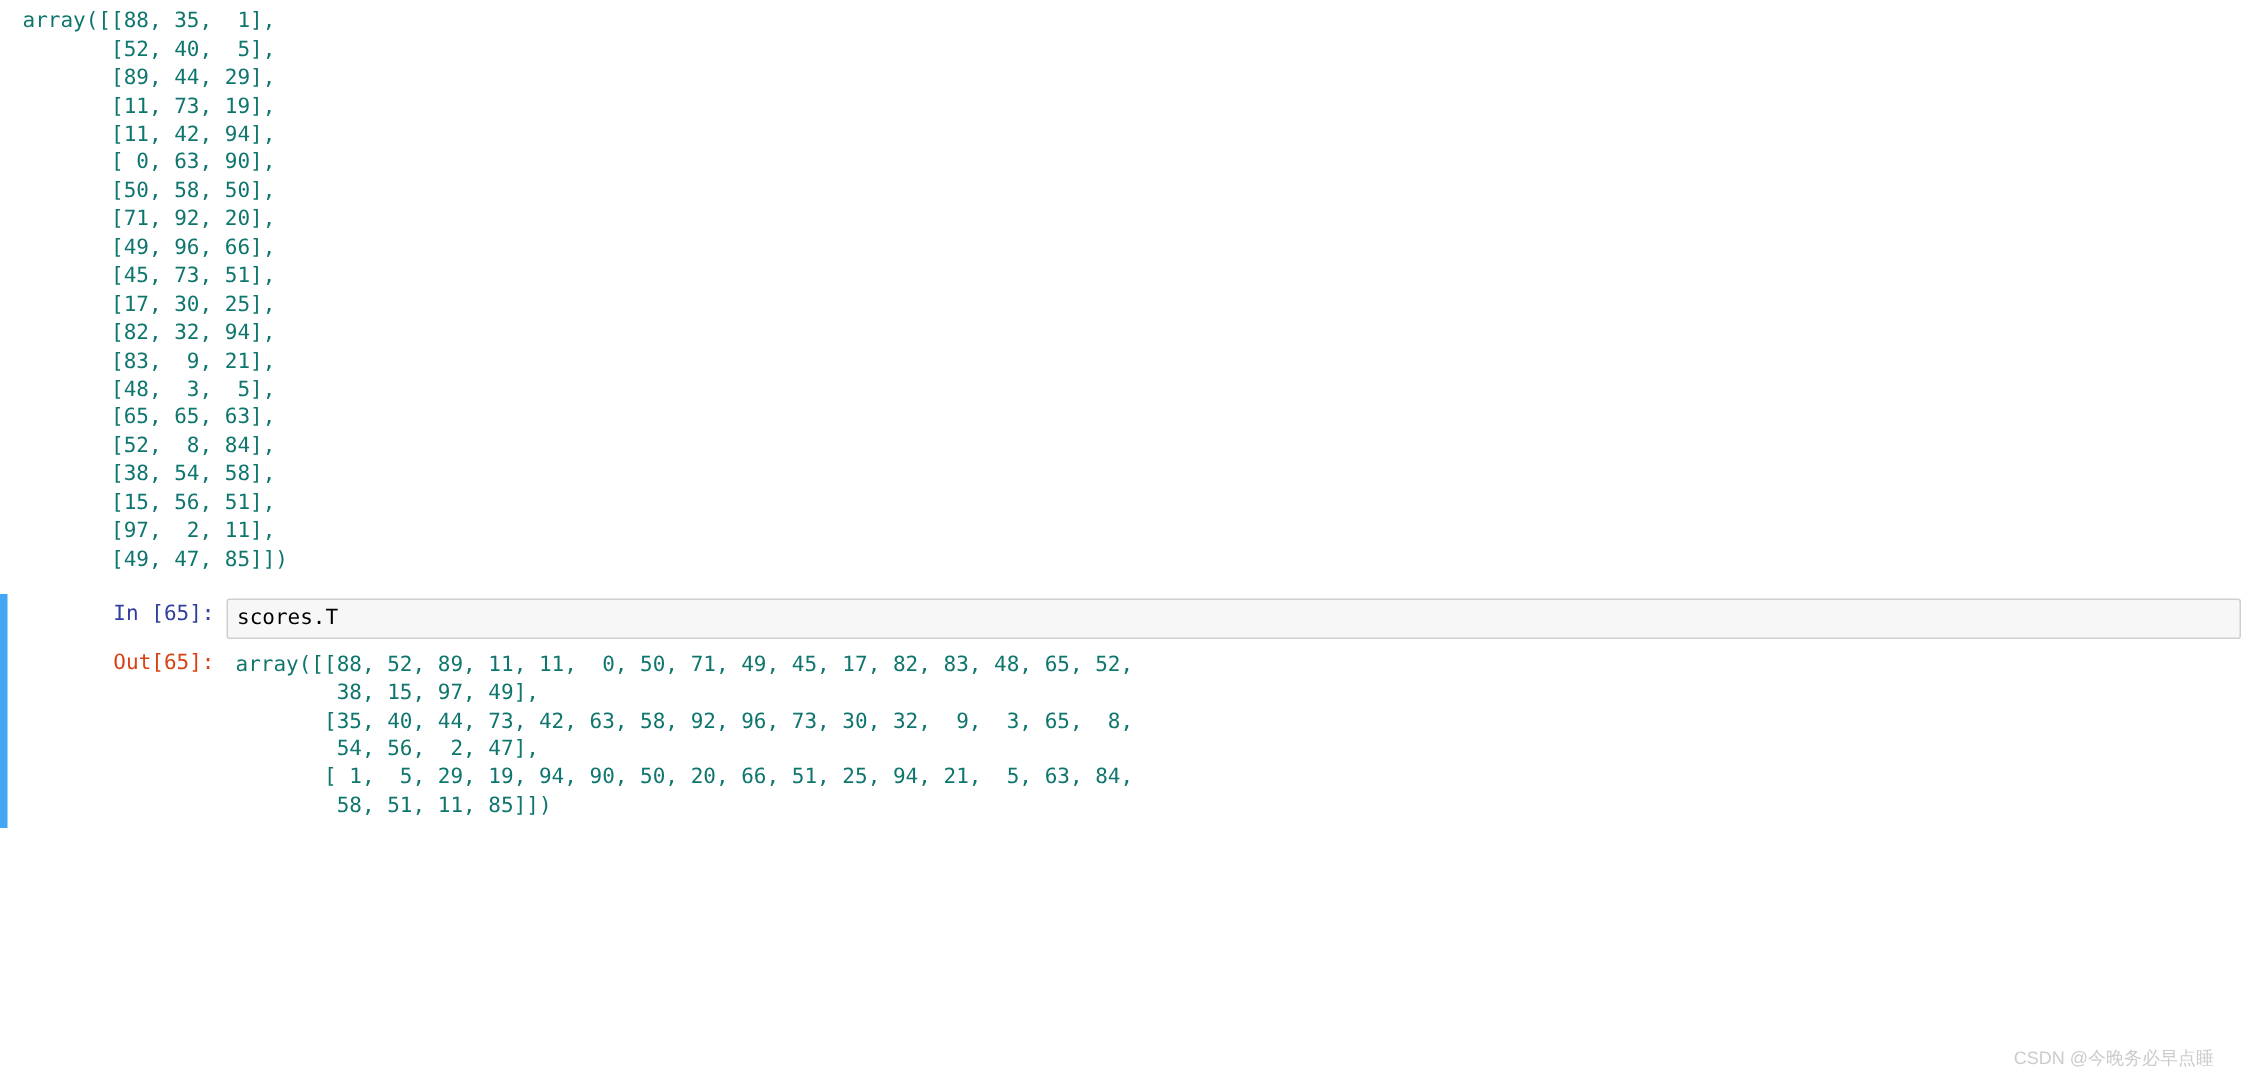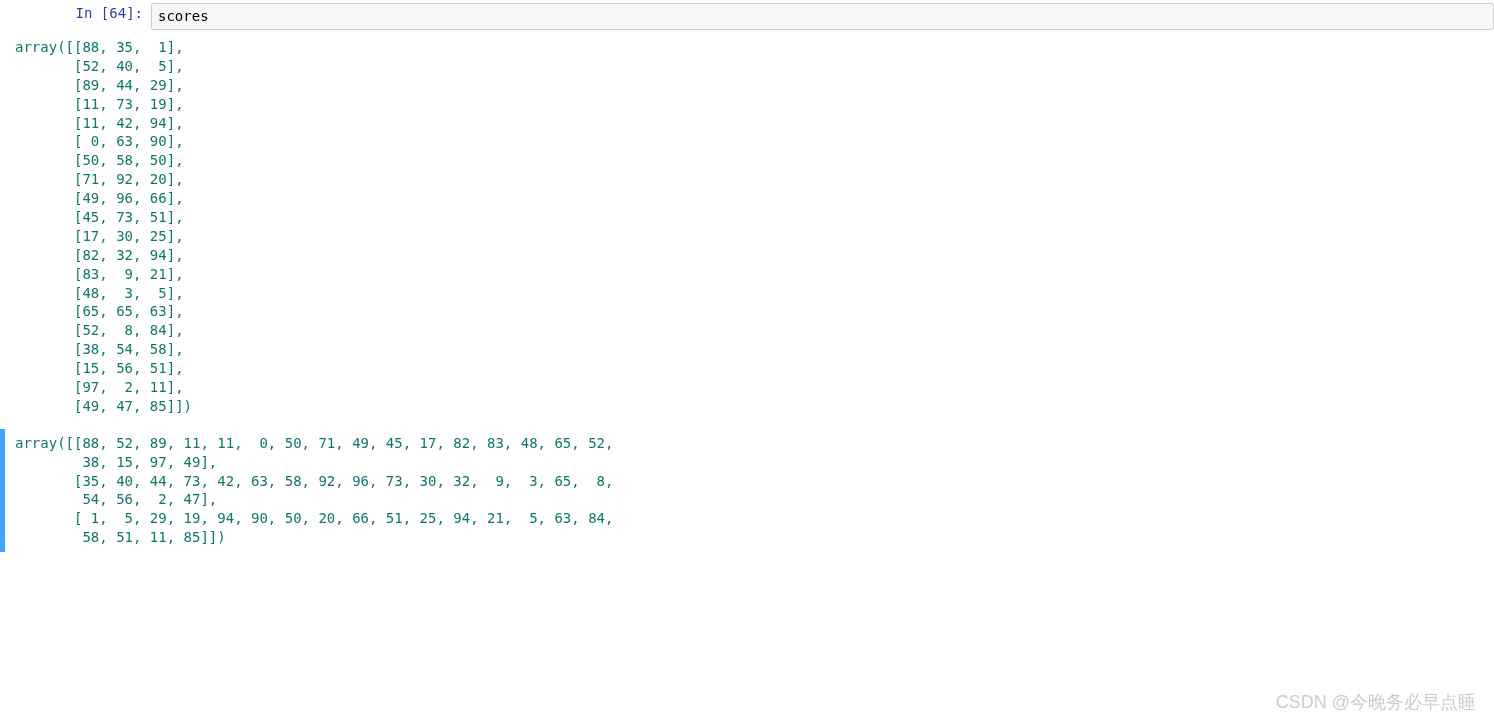--- a/index.html
+++ b/index.html
@@ -72,35 +72,29 @@
       background: #ffffff;
     }
     .spacer {
       height: 8px;
     }
     .watermark {
       position: absolute;
       right: 18px;
       bottom: 10px;
       color: #cccccc;
-      font-size: 18px;
+      font-size: 12px;
       font-family: Arial, sans-serif;
       pointer-events: none;
     }
   </style>
 </head>
 <body>
 
 <div class="cell-container">
-  <div class="cell">
-    <div class="prompt-col prompt-in">In  [64]:</div>
-    <div class="input-area-wrapper">
-      <div class="input-area">scores</div>
-    </div>
-  </div>
   <div class="cell">
     <div class="output-area">array([[88, 35,  1],
        [52, 40,  5],
        [89, 44, 29],
        [11, 73, 19],
        [11, 42, 94],
        [ 0, 63, 90],
        [50, 58, 50],
        [71, 92, 20],
        [49, 96, 66],
@@ -115,20 +109,27 @@
        [15, 56, 51],
        [97,  2, 11],
        [49, 47, 85]])</div>
   </div>
 </div>
 
 <div class="spacer"></div>
 
 <div class="cell-container selected">
   <div class="cell">
+    <div class="prompt-col prompt-in">In  [65]:</div>
+    <div class="input-area-wrapper">
+      <div class="input-area">scores.T</div>
+    </div>
+  </div>
+  <div class="cell">
+    <div class="prompt-col prompt-out">Out[65]:</div>
     <div class="output-area">array([[88, 52, 89, 11, 11,  0, 50, 71, 49, 45, 17, 82, 83, 48, 65, 52,
         38, 15, 97, 49],
        [35, 40, 44, 73, 42, 63, 58, 92, 96, 73, 30, 32,  9,  3, 65,  8,
         54, 56,  2, 47],
        [ 1,  5, 29, 19, 94, 90, 50, 20, 66, 51, 25, 94, 21,  5, 63, 84,
         58, 51, 11, 85]])</div>
   </div>
 </div>
 
 <div class="watermark">CSDN @今晚务必早点睡</div>

